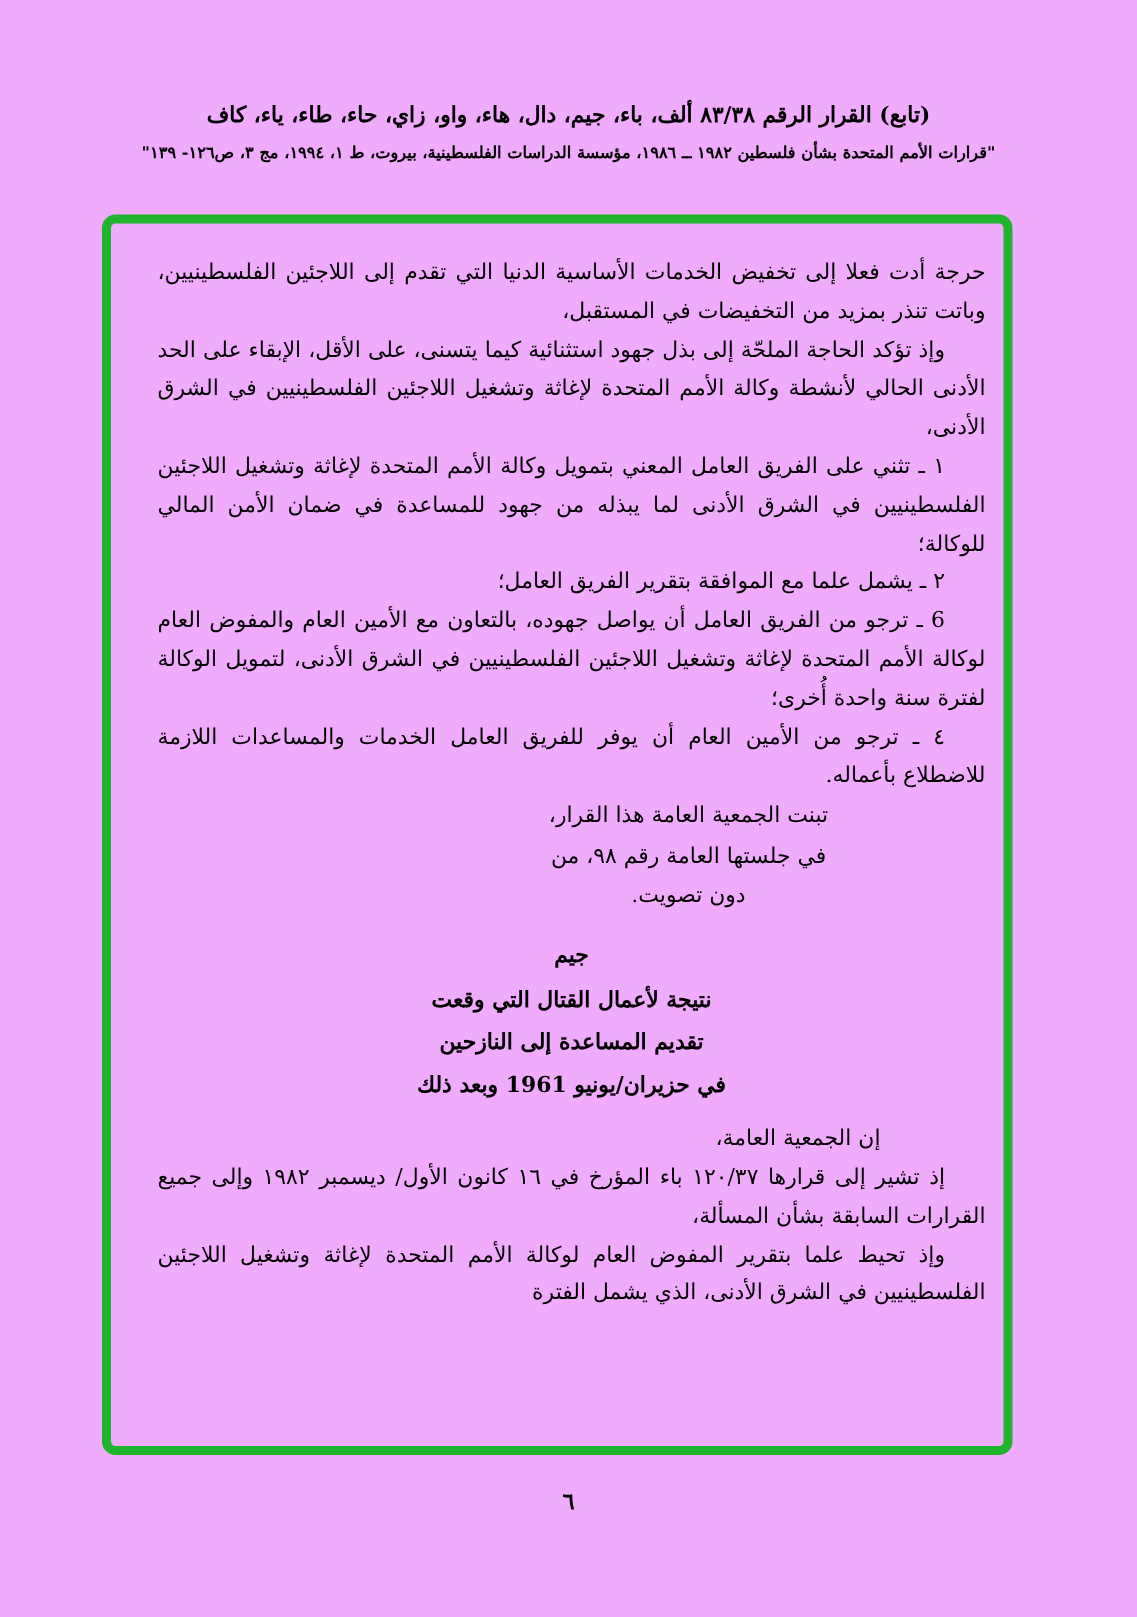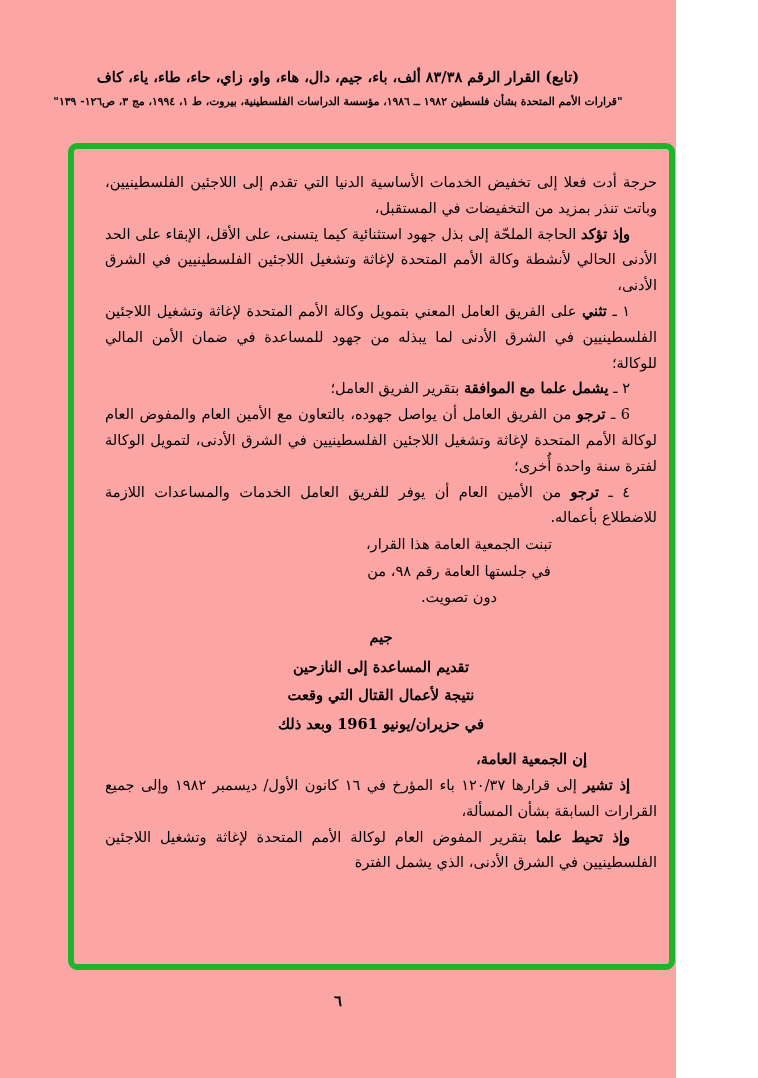--- a/index.html
+++ b/index.html
@@ -1,25 +1,24 @@
 <!DOCTYPE html>
 <html lang="ar"><head>
 <meta charset="utf-8">
 <style>
   html, body { margin: 0; padding: 0; background: #ffffff; }
   .page {
     position: relative;
-    width: 642px;
+    width: 758px;
     height: 1078px;
-    background: #fca5a5;
+    background: #f0abfc;
     font-family: "DejaVu Serif", "Liberation Serif", serif;
     color: #000000;
     direction: rtl;
     overflow: hidden;
-    padding-left: 34px;
   }
   .header { position: absolute; top: 66px; left: 0; right: 0; text-align: center; }
   .header-line1 {
     font-size: 14.5px;
     font-weight: bold;
     line-height: 22px;
     letter-spacing: 0.2px;
   }
   .header-line2 {
     font-size: 10.8px;
@@ -39,21 +38,21 @@
   .content-inner {
     padding: 20px 12px 0 31px;
     direction: rtl;
     text-align: justify;
     font-size: 14.6px;
     line-height: 25.8px;
   }
   .para { margin: 0; }
   .para.indent { text-indent: 27px; }
   .para.big-indent { text-indent: 70px; }
-  .lead-bold { font-weight: bold; }
+  .lead-bold { font-weight: normal; }
   .adoption-block {
     width: 220px;
     margin: 1px 88px 2px auto; 
     text-align: center;
     line-height: 26.5px;
   }
   .section-heading {
     text-align: center;
     font-weight: bold;
     margin: 12px 0 2px 0;
@@ -101,22 +100,22 @@
 
       <div class="adoption-block">
         <div>تبنت الجمعية العامة هذا القرار،</div>
         <div>في جلستها العامة رقم ٩٨، من</div>
         <div>دون تصويت.</div>
       </div>
 
       <div class="section-heading">جيم</div>
 
       <div class="section-title">
+        <div>نتيجة لأعمال القتال التي وقعت</div>
         <div>تقديم المساعدة إلى النازحين</div>
-        <div>نتيجة لأعمال القتال التي وقعت</div>
         <div>في حزيران/يونيو 1961 وبعد ذلك</div>
       </div>
 
       <p class="para big-indent lead-bold">إن الجمعية العامة،</p>
 
       <p class="para indent"><span class="lead-bold">إذ تشير</span><span> إلى قرارها ١٢٠/٣٧ باء المؤرخ في ١٦ كانون الأول/ ديسمبر ١٩٨٢ وإلى جميع القرارات السابقة بشأن المسألة،</span></p>
 
       <p class="para indent"><span class="lead-bold">وإذ تحيط علما</span><span> بتقرير المفوض العام لوكالة الأمم المتحدة لإغاثة وتشغيل اللاجئين الفلسطينيين في الشرق الأدنى، الذي يشمل الفترة</span></p>
 
     </div>

